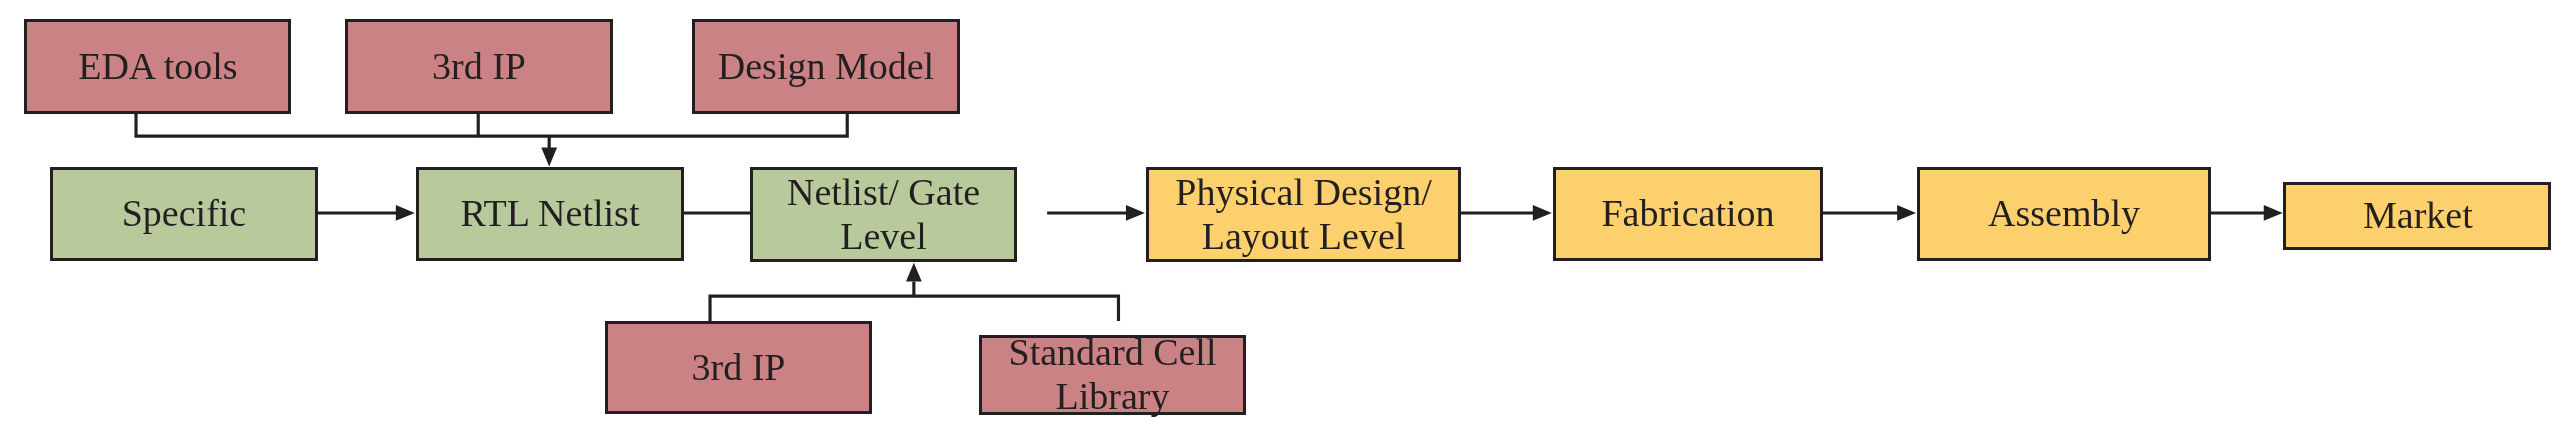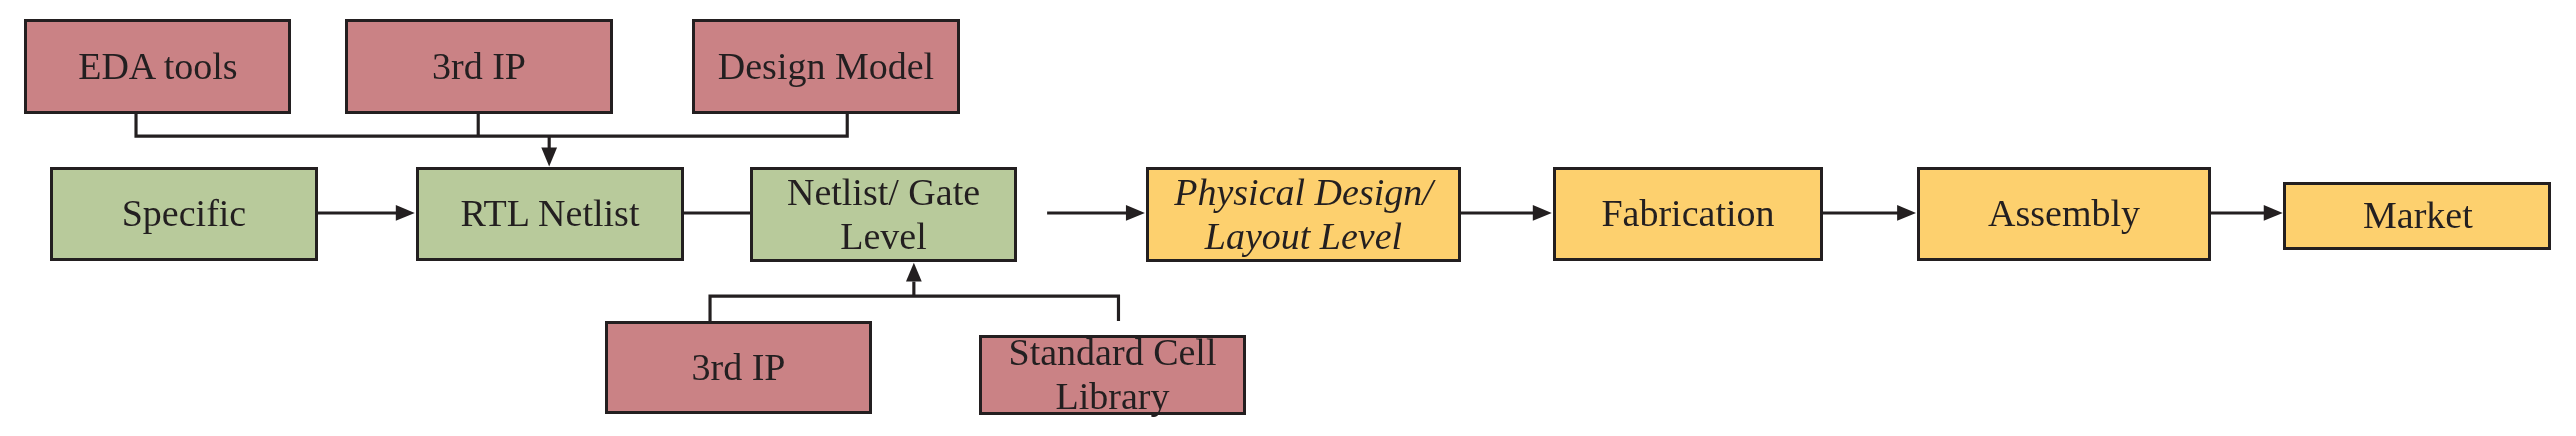--- a/index.html
+++ b/index.html
@@ -83,21 +83,21 @@
     </g>
   </svg>
 
   <div class="node node-input" style="left:24.4px;top:19px;width:267px;height:95px;">EDA tools</div>
   <div class="node node-input" style="left:345px;top:19px;width:268px;height:95px;">3rd IP</div>
   <div class="node node-input" style="left:692px;top:19px;width:268px;height:95px;text-align:right;">Design Model</div>
 
   <div class="node node-process" style="left:50px;top:167px;width:268px;height:94px;">Specific</div>
   <div class="node node-process" style="left:416px;top:167px;width:268px;height:94px;">RTL Netlist</div>
   <div class="node node-process" style="left:750px;top:167px;width:267px;height:95px;">Netlist/ Gate Level</div>
-  <div class="node node-stage" style="left:1146px;top:167px;width:315px;height:95px;font-style:italic;">Physical Design/ Layout Level</div>
+  <div class="node node-stage" style="left:1146px;top:167px;width:315px;height:95px;">Physical Design/ Layout Level</div>
   <div class="node node-stage" style="left:1553px;top:167px;width:270px;height:94px;">Fabrication</div>
   <div class="node node-stage" style="left:1917px;top:167px;width:294px;height:94px;">Assembly</div>
   <div class="node node-stage" style="left:2283px;top:182px;width:268px;height:68px;padding-left:8px;">Market</div>
 
   <div class="node node-input" style="left:605px;top:321px;width:267px;height:93px;">3rd IP</div>
   <div class="node node-input" style="left:979px;top:335px;width:267px;height:80px;text-align:center;">Standard Cell Library</div>
 
 </div>
 
 

